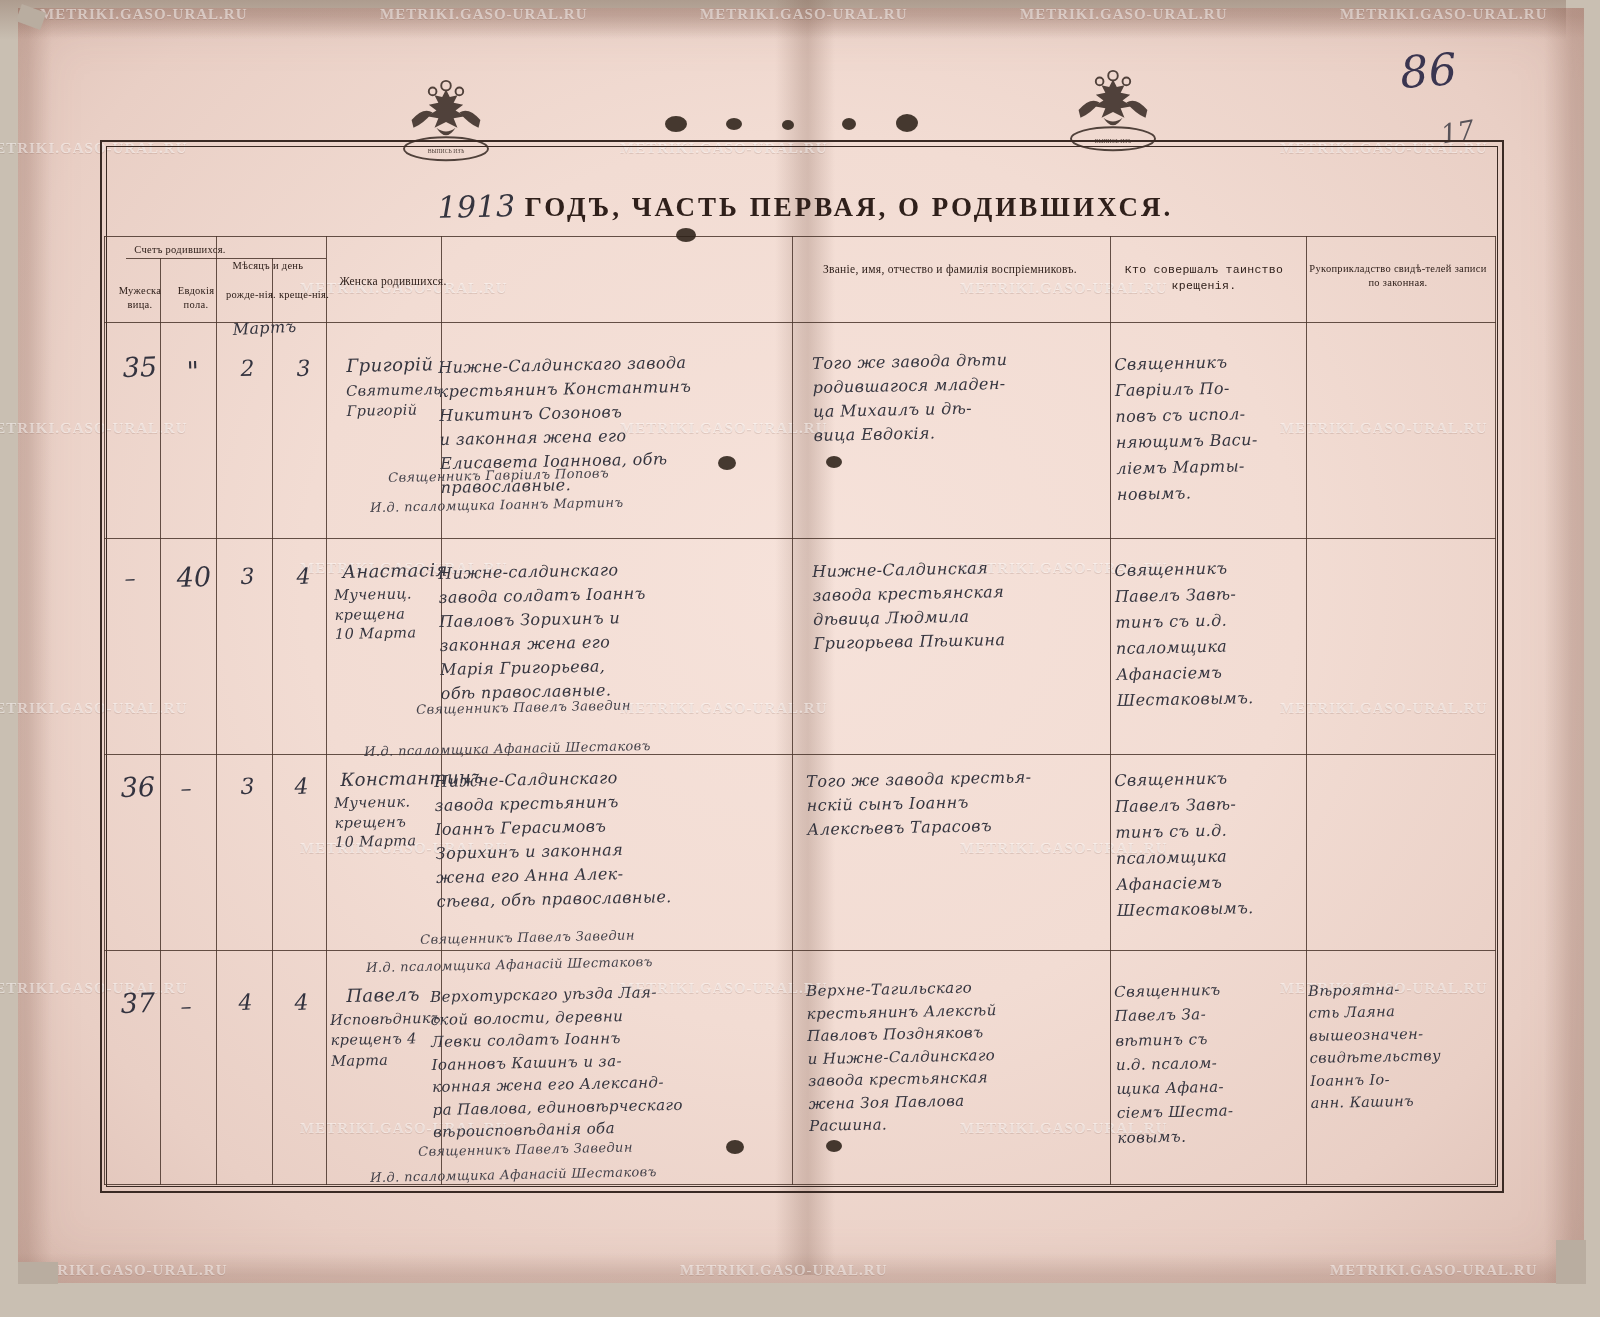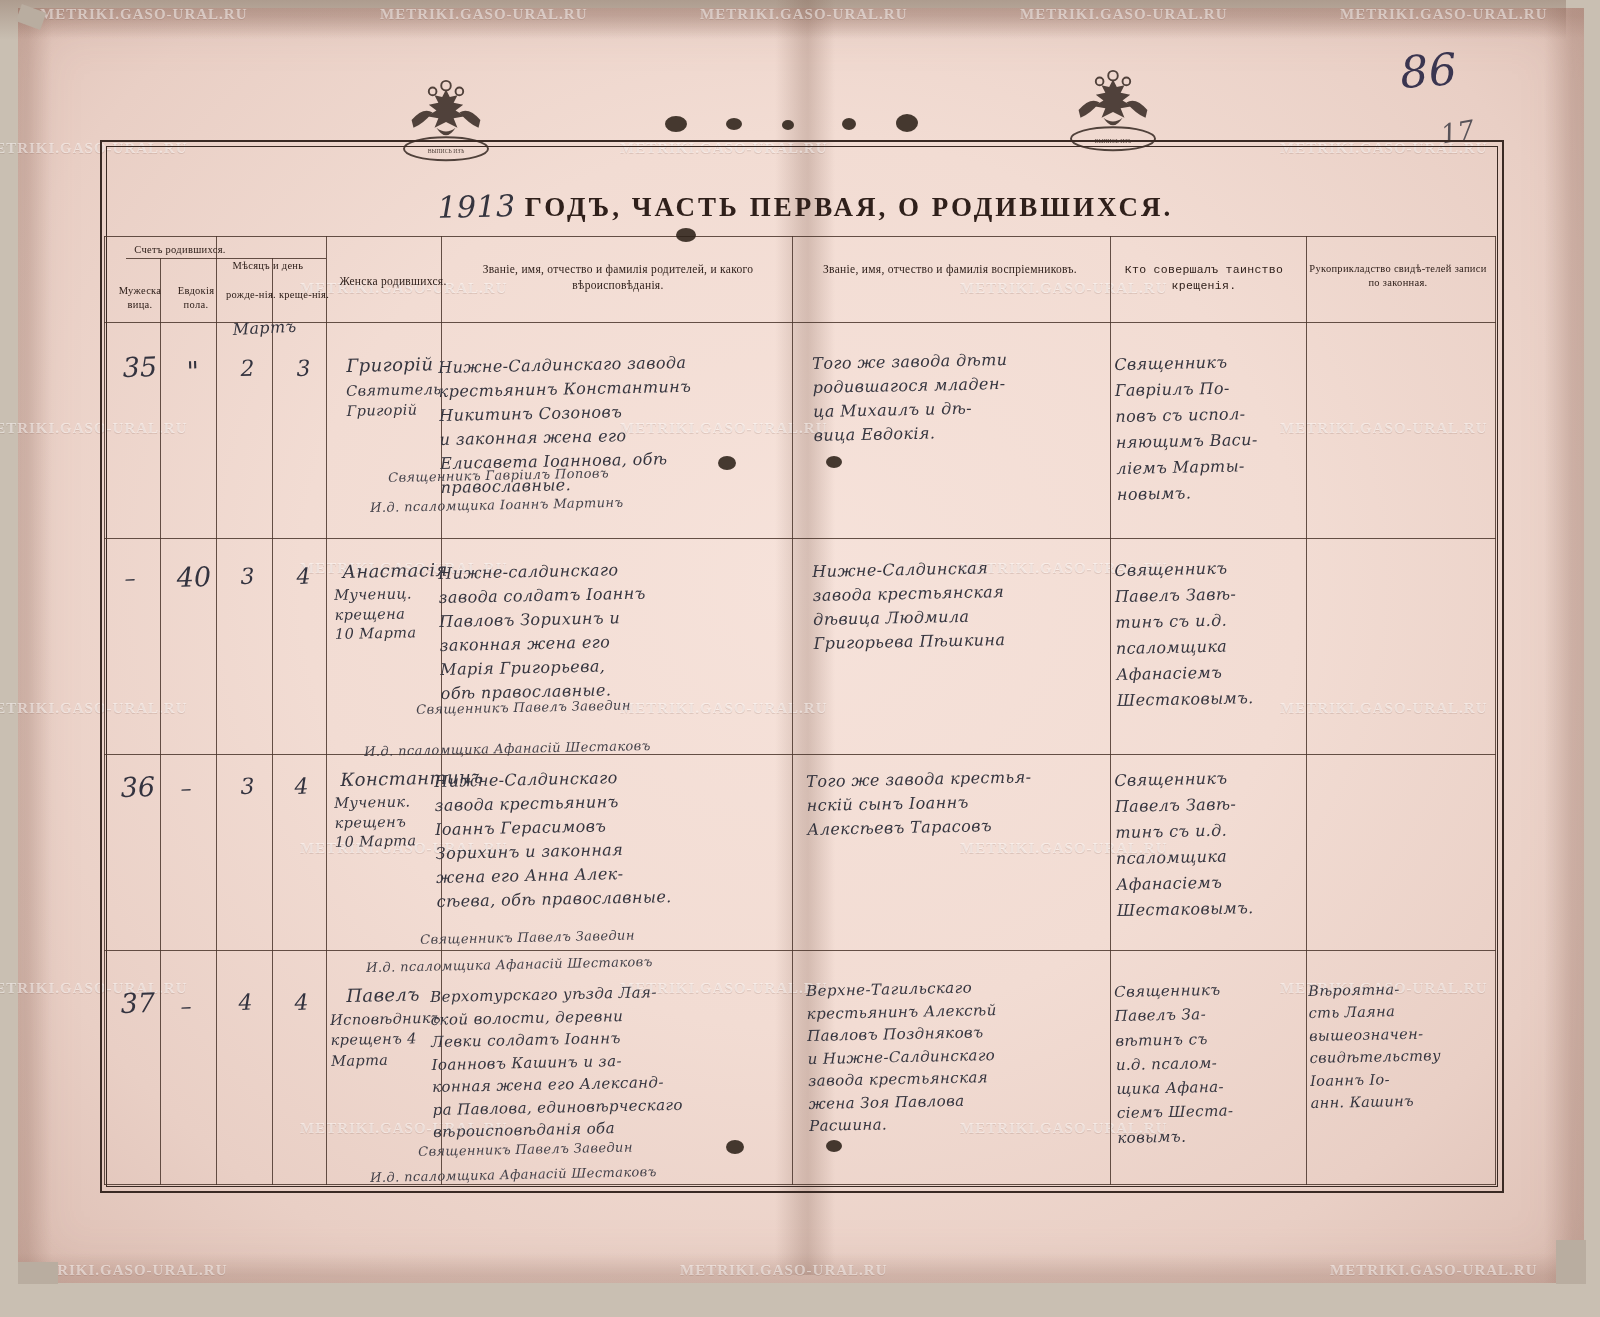--- a/index.html
+++ b/index.html
@@ -282,21 +282,20 @@
     <div class="hline" style="top:948px;"></div>
   </div>
 
   <div class="hdr" style="left:126px; top:243px; width:108px;">Счетъ родившихся.</div>
   <div class="hdr" style="left:114px; top:284px; width:52px;">Мужеска вица.</div>
   <div class="hdr" style="left:170px; top:284px; width:52px;">Евдокія пола.</div>
   <div class="hdr" style="left:216px; top:243px; width:104px;margin-top:16px;">Мѣсяцъ и день</div>
   <div class="hdr" style="left:226px; top:288px; width:50px;">рожде-нія.</div>
   <div class="hdr" style="left:278px; top:288px; width:52px;">креще-нія.</div>
   <div class="hdr big" style="left:338px; top:274px; width:110px;">Женска родившихся.</div>
-  <div class="hdr big" style="left:452px; top:262px; width:332px;">Званіе, имя, отчество и фамилія родителей, и какого вѣроисповѣданія.</div>
   <div class="hdr big" style="left:800px; top:262px; width:300px;">Званіе, имя, отчество и фамилія воспріемниковъ.</div>
   <div class="hdr big" style="left:1114px; top:262px; width:180px;font-family:Liberation Mono, monospace;">Кто совершалъ таинство крещенія.</div>
   <div class="hdr" style="left:1306px; top:262px; width:184px;">Рукоприкладство свидѣ-телей записи по законная.</div>
 
   <div class="hw month" style="left:232px; top:318px;">Мартъ</div>
 
   <div class="hw num" style="left:122px; top:348px;">35</div>
   <div class="hw num" style="left:186px; top:352px;">"</div>
   <div class="hw num" style="left:240px; top:352px; font-size:22px;">2</div>
   <div class="hw num" style="left:296px; top:352px; font-size:22px;">3</div>

